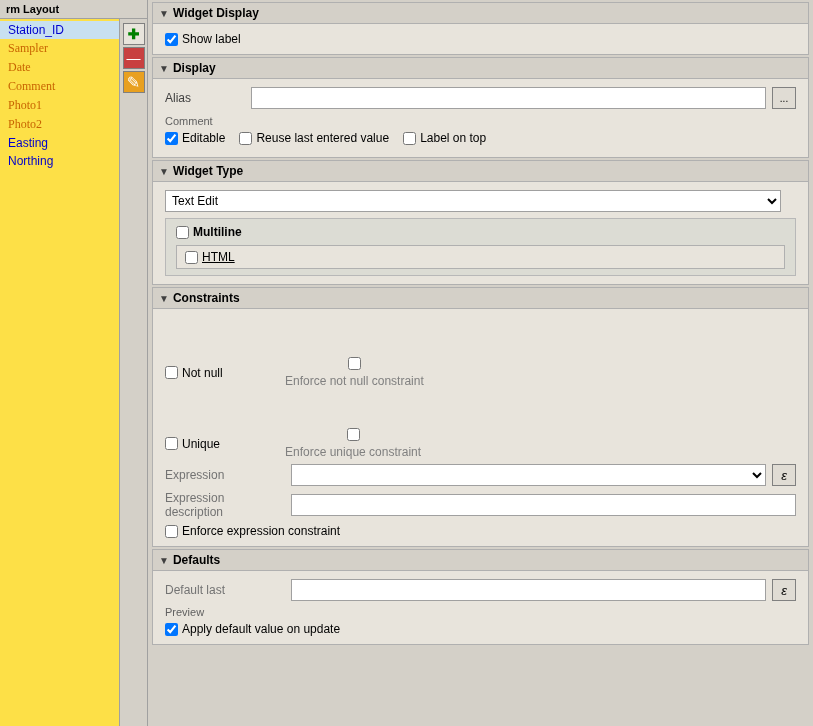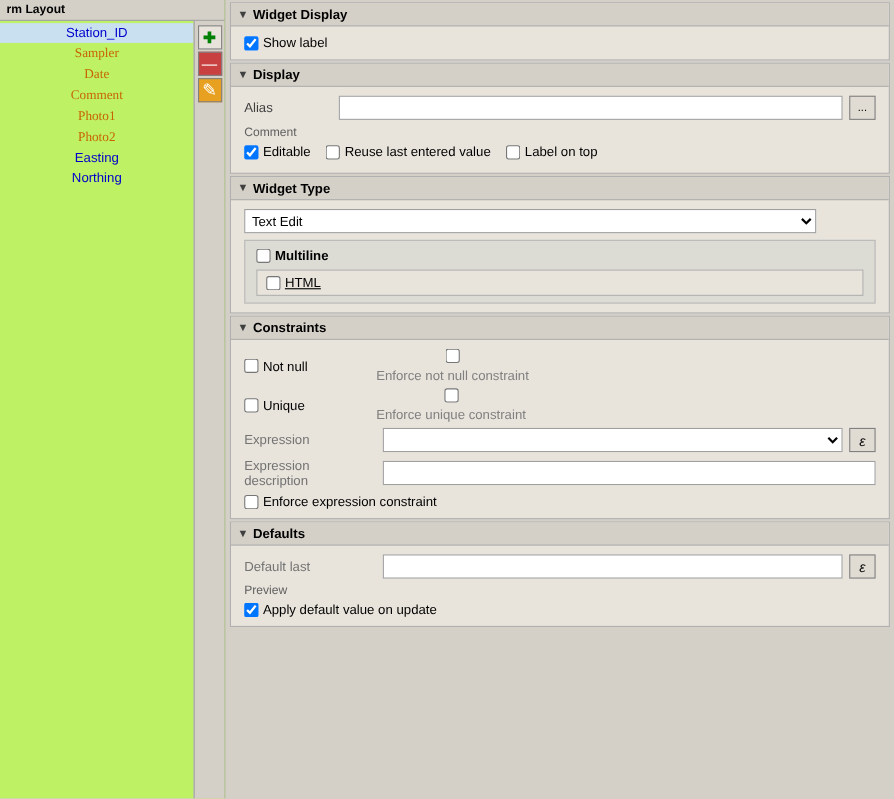--- a/index.html
+++ b/index.html
@@ -1,21 +1,21 @@
 <!DOCTYPE html>
 <html><head>
   <meta charset="utf-8">
   <style>
     * { box-sizing: border-box; margin: 0; padding: 0; }
     body { font-family: Arial, sans-serif; font-size: 12px; background: #d4d0c8; display: flex; width: 813px; height: 726px; overflow: hidden; }
 
     
     .sidebar {
-      width: 205px;
-      background: #bef264;
+      width: 148px;
+      background: #fde047;
       border-right: 1px solid #a0a0a0;
       flex-shrink: 0;
       display: flex;
       flex-direction: column;
     }
     .sidebar-header {
       background: #d4d0c8;
       padding: 3px 6px;
       font-size: 11px;
       font-weight: bold;
@@ -27,21 +27,20 @@
       flex: 1;
     }
     .sidebar-list {
       flex: 1;
       padding: 2px 0;
     }
     .sidebar-item {
       padding: 2px 8px;
       cursor: pointer;
       font-size: 12px;
-      text-align: center;
     }
     .sidebar-item.active { background: #c8e0f0; }
     .sidebar-item.orange { color: #c86400; font-family: Liberation Serif, serif; }
     .sidebar-item.blue { color: #0000cc; }
     .sidebar-toolbar {
       width: 28px;
       background: #d4d0c8;
       border-left: 1px solid #a0a0a0;
       display: flex;
       flex-direction: column;
@@ -169,21 +168,21 @@
       gap: 4px;
     }
     select {
       height: 22px;
       border: 1px solid #a0a0a0;
       background: white;
       font-size: 12px;
       padding: 1px 2px;
     }
     .widget-type-select {
-      width: 520px;
+      width: 616px;
     }
 
     
     .sub-section {
       border: 1px solid #b8b8b8;
       background: #dcdcd4;
       padding: 6px 10px;
       margin-top: 6px;
     }
     .sub-section-inner {
@@ -193,20 +192,21 @@
       margin-top: 6px;
       text-decoration: underline;
     }
 
     
     .constraint-row {
       display: flex;
       align-items: center;
       margin-bottom: 5px;
       gap: 0;
+      margin-top: 40px;
     }
     .constraint-left {
       width: 120px;
       display: flex;
       align-items: center;
       gap: 4px;
     }
     .constraint-right {
       display: flex;
       align-items: center;

